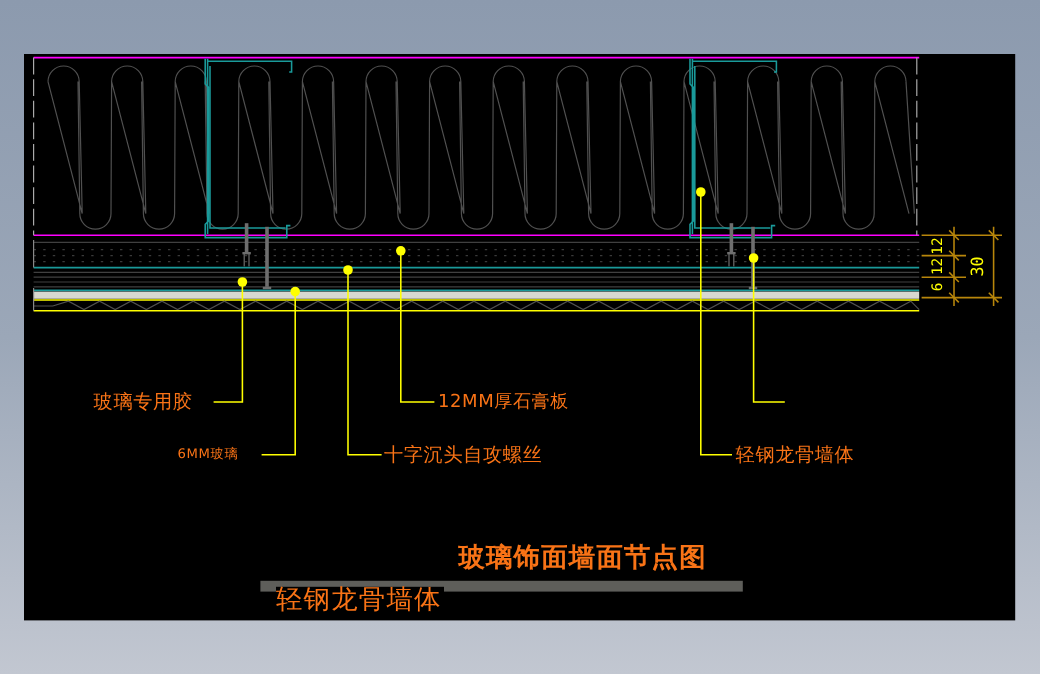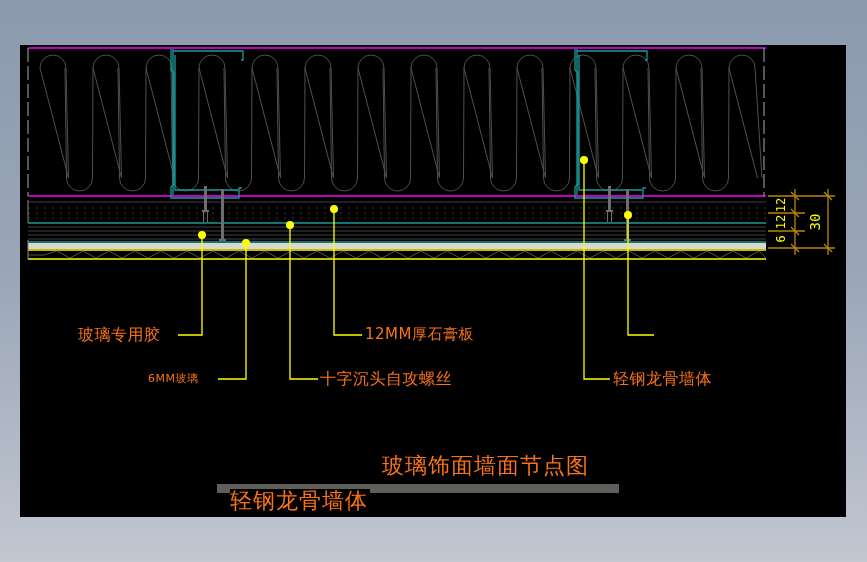--- a/index.html
+++ b/index.html
@@ -11,21 +11,21 @@
   #canvas {
     position:absolute; left:20px; top:45px; width:826px; height:472px;
     background:#000;
   }
   #canvas svg { position:absolute; left:0; top:0; }
   .label {
     position:absolute; color:#f97316; font-size:16px; line-height:18px;
     white-space:nowrap; letter-spacing:0.5px;
     font-family: "DejaVu Sans", sans-serif;
   }
-  .title-main { font-size:22px; line-height:24px; letter-spacing:1px; }
+  .title-main { font-size:22px; line-height:24px; letter-spacing:1px;font-weight:bold; }
   .title-sub { font-size:22px; line-height:24px; letter-spacing:1px; }
   .dim-text {
     position:absolute; color:#ffff00; font-size:12px; line-height:12px;
     font-family: "DejaVu Sans Mono", monospace;
     transform: rotate(-90deg); transform-origin: center center; white-space:nowrap;
   }
   .underline-bar { position:absolute; background:#5e5e5a; }
 </style>
 </head>
 <body>

